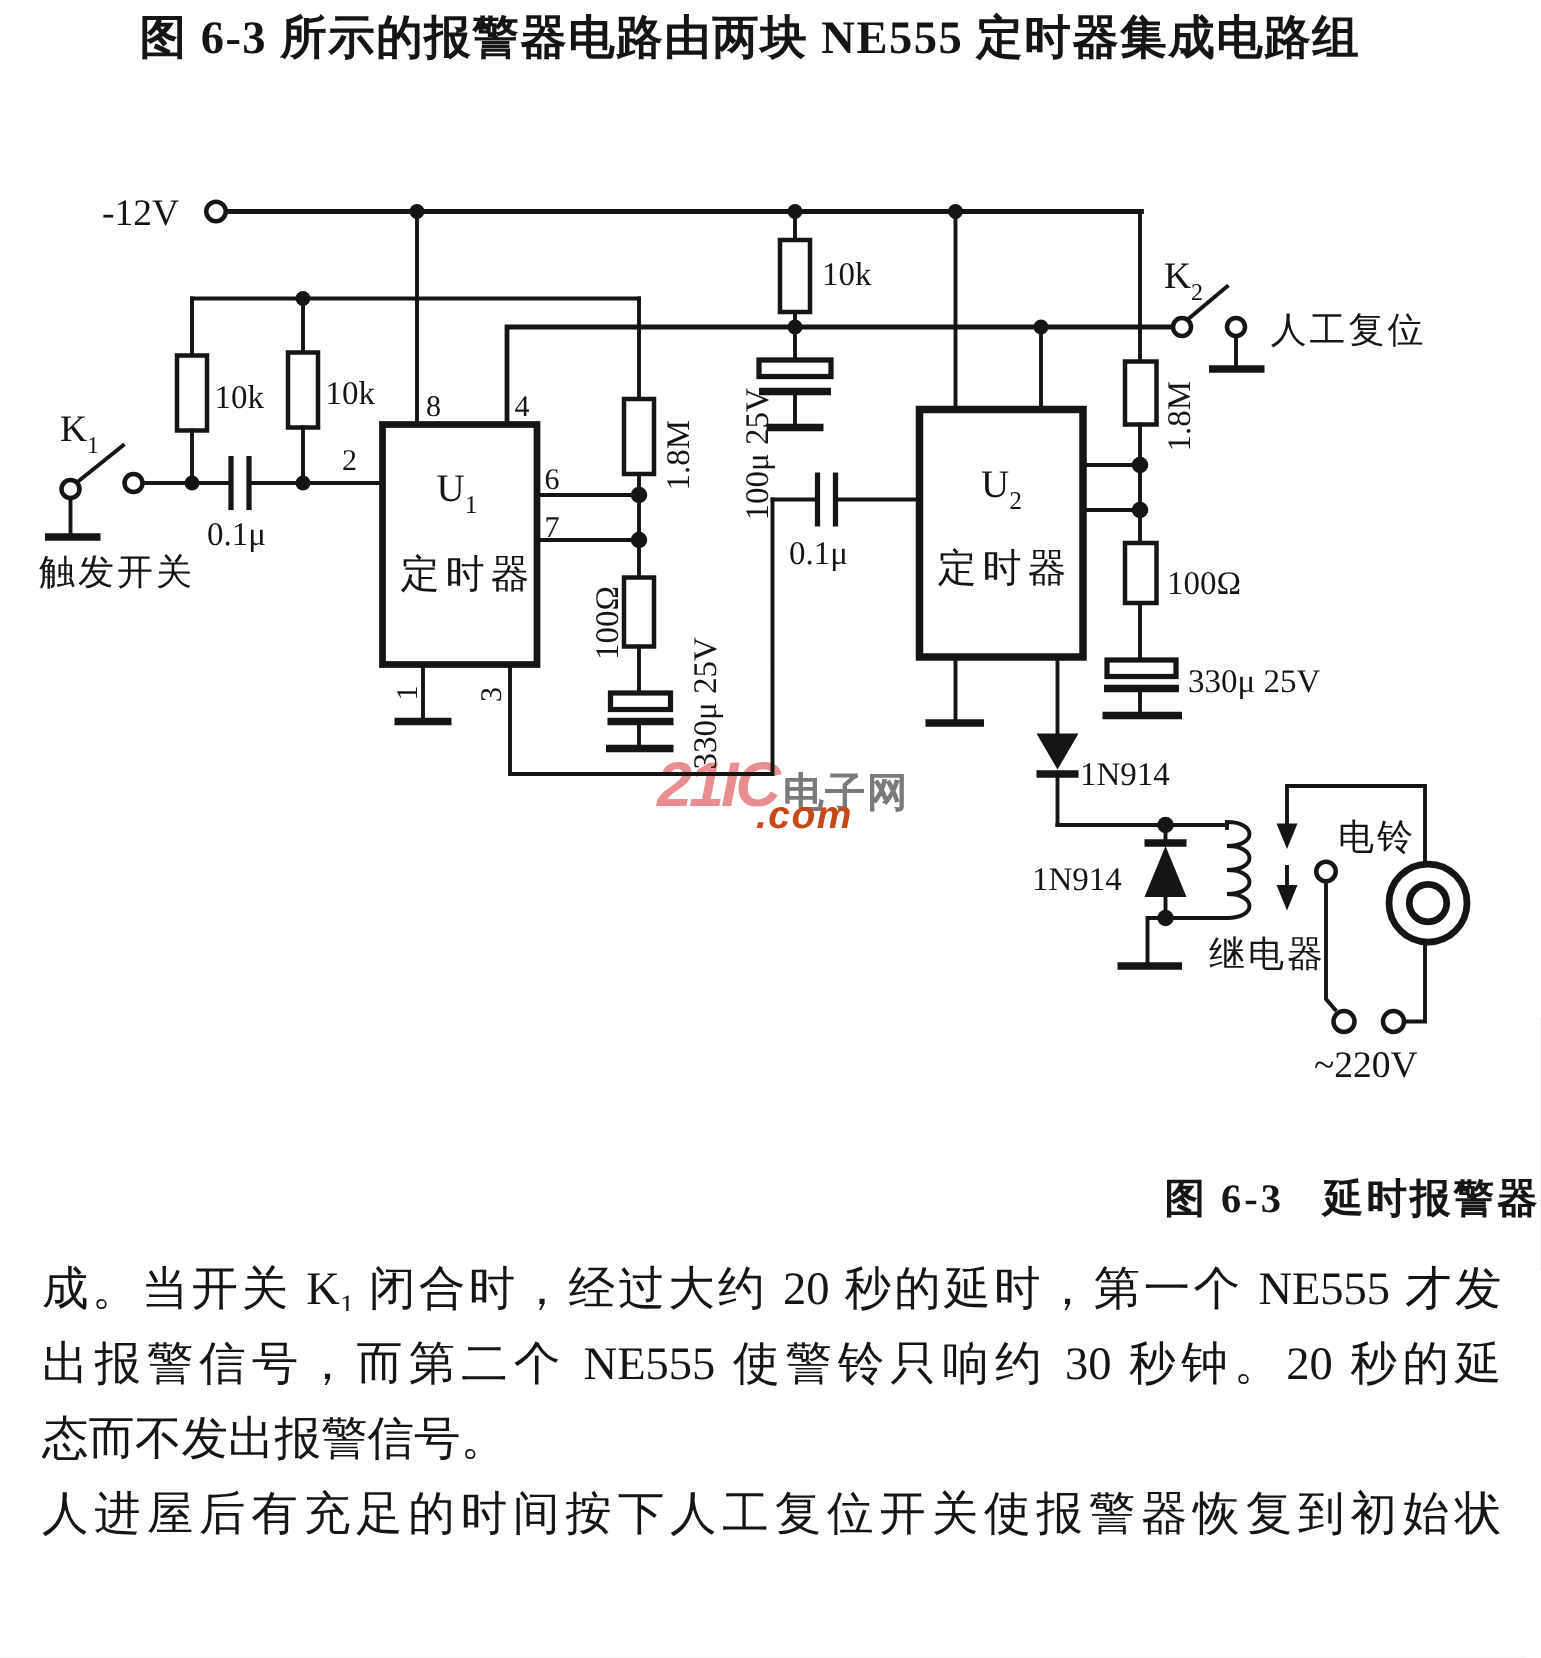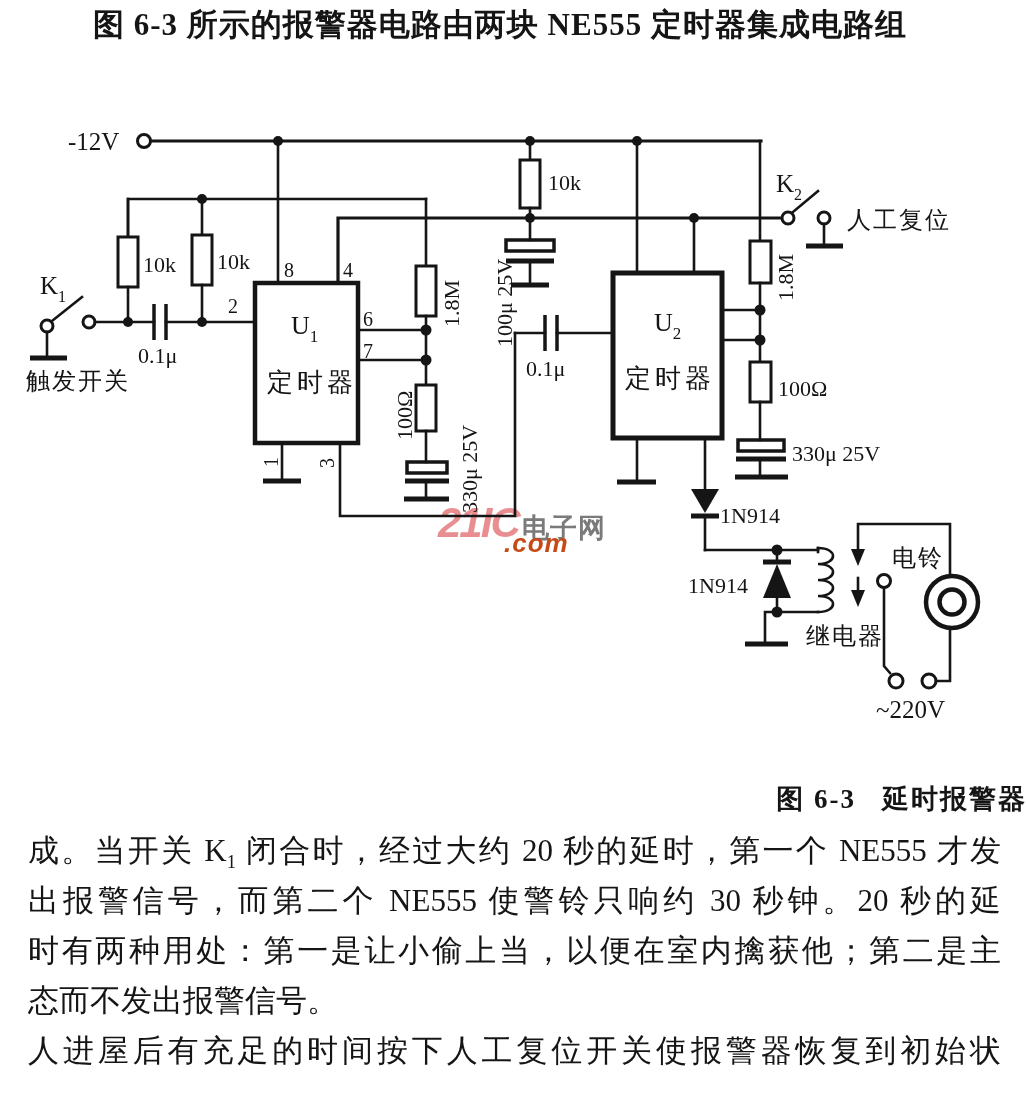--- a/index.html
+++ b/index.html
@@ -42,21 +42,21 @@
   .wm-logo{font-size:42px;font-weight:bold;font-style:italic;line-height:38px;letter-spacing:-2px;}
   .wm-cn{font-size:27px;font-weight:bold;position:absolute;left:84px;top:6px;letter-spacing:1px;}
   .wm-com{font-size:26px;font-weight:bold;font-style:italic;position:absolute;left:66px;top:24px;letter-spacing:1px;}
   .caption{
     position:absolute;left:0;top:781px;width:1027px;text-align:right;
     font-size:27px;font-weight:bold;letter-spacing:2px;
   }
   .caption .gap{display:inline-block;width:26px;}
   .bodytext{
     position:absolute;left:28px;top:824px;width:973px;
-    font-size:31px;line-height:54px;
+    font-size:31px;line-height:70px;
   }
   .bline{text-align:justify;text-align-last:justify;height:50px;overflow:hidden;}
   .bline.last{text-align:left;text-align-last:left;}
   .bline sub{font-size:0.6em;}
 </style>
 </head>
 <body>
 
 <div class="page">
 
@@ -262,18 +262,17 @@
     </g>
   </svg>
 
   <div class="caption">
     <span>图 6-3</span><span class="gap"></span><span>延时报警器</span>
   </div>
 
   <div class="bodytext">
     <div class="bline"><span>成。当开关 K</span><sub>1</sub><span> 闭合时，经过大约 20 秒的延时，第一个 NE555 才发</span></div>
     <div class="bline">出报警信号，而第二个 NE555 使警铃只响约 30 秒钟。20 秒的延</div>
-    <div class="bline">时有两种用处：第一是让小偷上当，以便在室内擒获他；第二是主</div>
     <div class="bline last">态而不发出报警信号。</div>
     <div class="bline">人进屋后有充足的时间按下人工复位开关使报警器恢复到初始状</div>
   </div>
 
 </div>
 
 </body></html>

